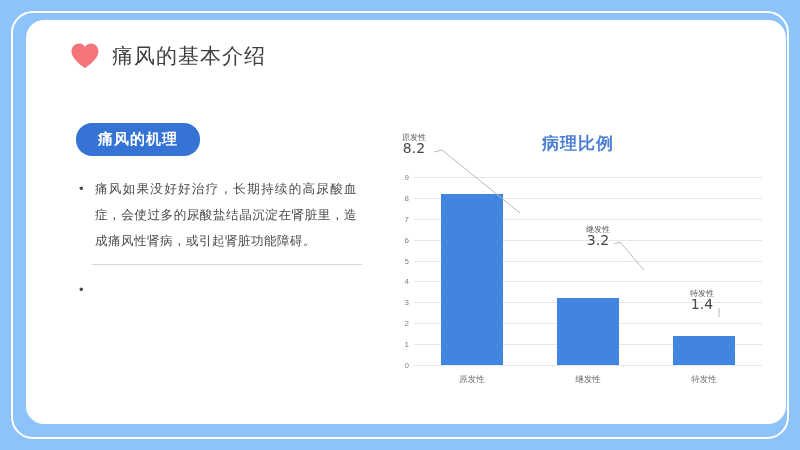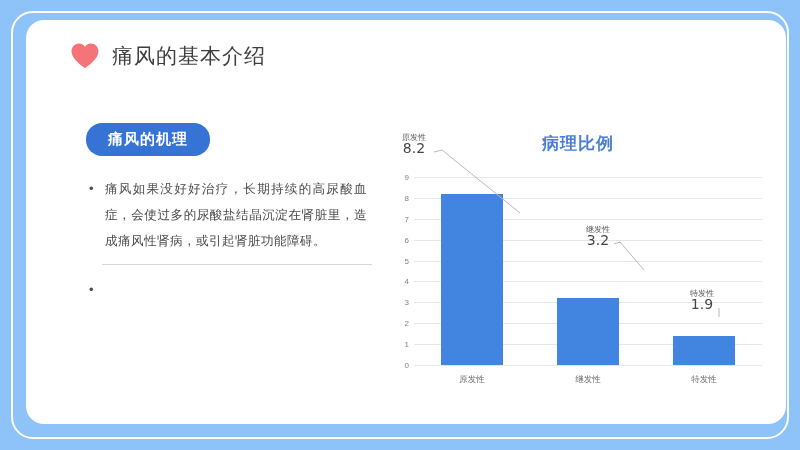--- a/index.html
+++ b/index.html
@@ -28,21 +28,21 @@
   
   .header{position:absolute;left:44px;top:22px;display:flex;align-items:flex-start;}
   .heart-icon{width:30px;height:28px;position:relative;margin-right:12px;}
   .heart-icon svg{display:block;}
   .page-title{
     font-family:"DejaVu Sans","Liberation Sans",sans-serif;
     font-size:21px;color:#3e3e3e;letter-spacing:1px;white-space:nowrap;
   }
 
   
-  .left-col{position:absolute;left:60px;top:103px;width:300px;}
+  .left-col{position:absolute;left:50px;top:103px;width:300px;}
   .pill{
     display:inline-block;
     background:#3573d4;color:#fff;
     font-family:"DejaVu Sans","Liberation Sans",sans-serif;
     font-weight:bold;font-size:15px;letter-spacing:1px;
     padding:7px 22px;border-radius:16px;
   }
   .bullets{margin-top:20px;}
   .bullet{display:flex;margin-bottom:4px;}
   .bullet .dot{
@@ -178,19 +178,19 @@
           <div class="callout" style="left: 10px; top: 12px;">
             <div>原发性</div>
             <div class="cval">8.2</div>
           </div>
           <div class="callout" style="left: 194px; top: 104px;">
             <div>继发性</div>
             <div class="cval">3.2</div>
           </div>
           <div class="callout" style="left: 298px; top: 168px;">
             <div>特发性</div>
-            <div class="cval">1.9</div>
+            <div class="cval">1.4</div>
           </div>
         </div>
     </div>
 
   </div>
 </div>
 
 </body></html>

